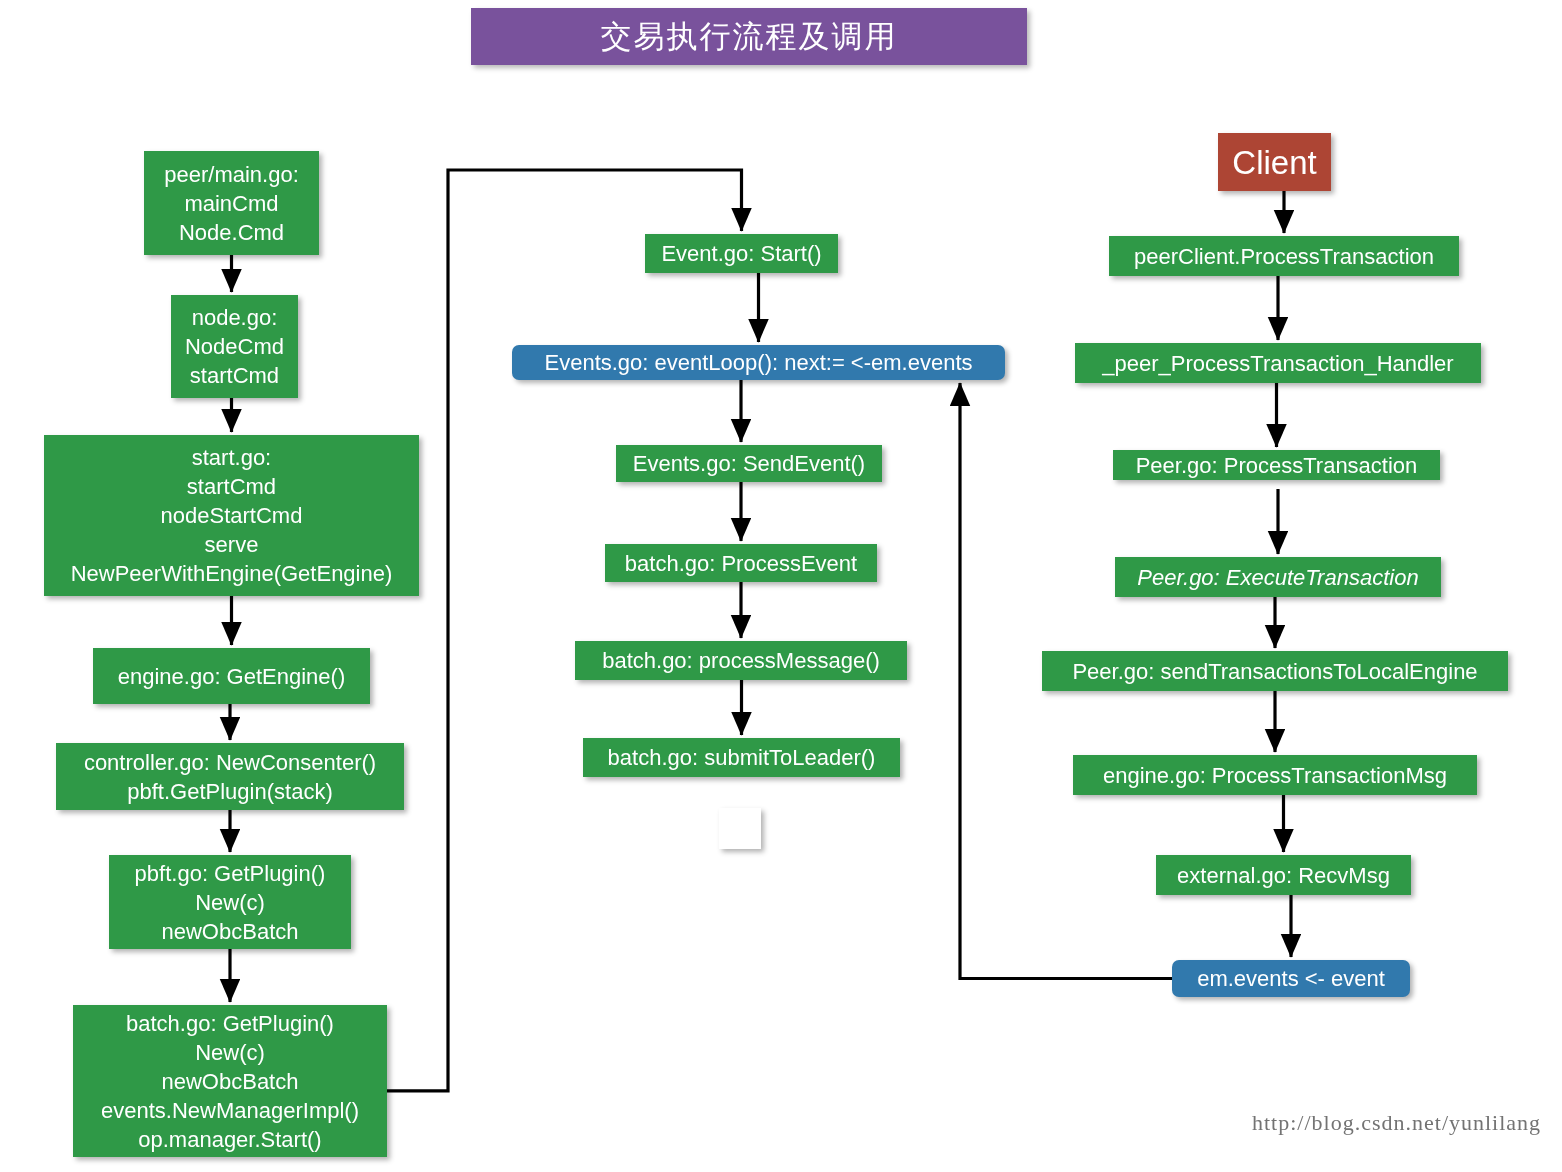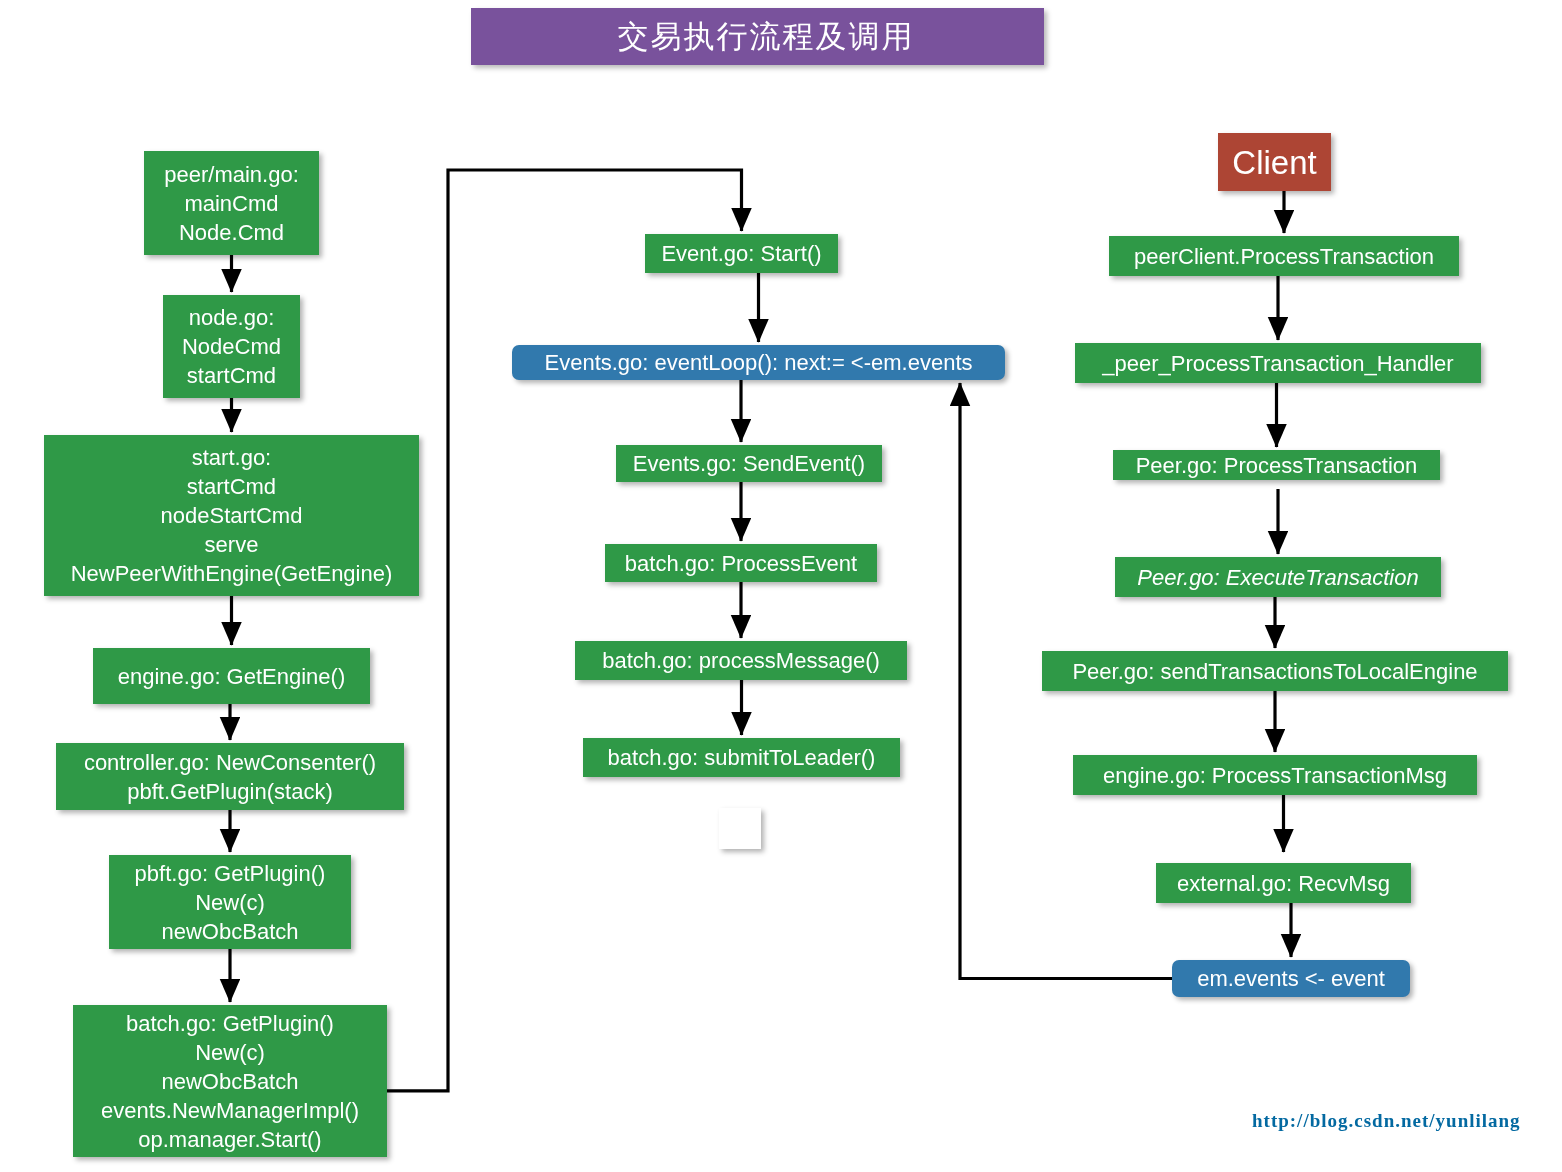--- a/index.html
+++ b/index.html
@@ -17,21 +17,20 @@
   }
   .title-bar {
     position: absolute;
     display: flex;
     align-items: center;
     justify-content: center;
     color: #ffffff;
     font-size: 31px;
     letter-spacing: 2px;
     box-shadow: 3px 3px 5px rgba(0,0,0,0.28);
-    padding-left: 17px;
   }
   .node {
     position: absolute;
     display: flex;
     align-items: center;
     justify-content: center;
     text-align: center;
     color: #ffffff;
     font-size: 22px;
     line-height: 29px;
@@ -46,26 +45,25 @@
   svg.links {
     position: absolute;
     left: 0;
     top: 0;
     width: 1562px;
     height: 1172px;
     pointer-events: none;
   }
   .watermark {
     position: absolute;
-    color: #0369a1;
+    color: #737373;
     font-family: "Liberation Serif", serif;
-    font-size: 19px;
+    font-size: 22px;
     letter-spacing: 1px;
     white-space: nowrap;
-    font-weight: bold;
   }
 </style>
 </head>
 <body>
 
 <div id="canvas">
 
   <div class="title-bar" style="left: 471px; top: 8px; width: 556px; height: 57px; background: rgb(121, 82, 156);">交易执行流程及调用</div>
 
   <svg class="links" viewBox="0 0 1562 1172" xmlns="http://www.w3.org/2000/svg">
@@ -96,21 +94,21 @@
         <path d="M 1283.5 795 L 1283.5 852" marker-end="url(#arrowhead)"></path>
         <path d="M 1291 895 L 1291 957" marker-end="url(#arrowhead)"></path>
         <path d="M 1172 978.5 L 960 978.5 L 960 383" marker-end="url(#arrowhead)"></path>
       </g>
   </svg>
 
   <div id="node-layer">
       <div class="node green" style="left: 144px; top: 151px; width: 175px; height: 104px;">peer/main.go:
 mainCmd
 Node.Cmd</div>
-      <div class="node green" style="left: 163px; top: 295px; width: 137px; height: 103px;">node.go:
+      <div class="node green" style="left: 171px; top: 295px; width: 127px; height: 103px;">node.go:
 NodeCmd
 startCmd</div>
       <div class="node green" style="left: 44px; top: 435px; width: 375px; height: 161px;">start.go:
 startCmd
 nodeStartCmd
 serve
 NewPeerWithEngine(GetEngine)</div>
       <div class="node green" style="left: 93px; top: 648px; width: 277px; height: 56px;">engine.go: GetEngine()</div>
       <div class="node green" style="left: 56px; top: 743px; width: 348px; height: 67px;">controller.go: NewConsenter()
 pbft.GetPlugin(stack)</div>
@@ -129,19 +127,19 @@
       <div class="node green" style="left: 575px; top: 641px; width: 332px; height: 39px;">batch.go: processMessage()</div>
       <div class="node green" style="left: 583px; top: 738px; width: 317px; height: 39px;">batch.go: submitToLeader()</div>
       <div class="node dots" style="left: 719px; top: 808px; width: 42px; height: 41px;">...</div>
       <div class="node red" style="left: 1218px; top: 133px; width: 113px; height: 58px;">Client</div>
       <div class="node green" style="left: 1109px; top: 236px; width: 350px; height: 40px;">peerClient.ProcessTransaction</div>
       <div class="node green" style="left: 1075px; top: 343px; width: 406px; height: 40px;">_peer_ProcessTransaction_Handler</div>
       <div class="node green" style="left: 1113px; top: 450px; width: 327px; height: 30px;">Peer.go: ProcessTransaction</div>
       <div class="node green" style="left: 1115px; top: 557px; width: 326px; height: 40px; font-style: italic;">Peer.go: ExecuteTransaction</div>
       <div class="node green" style="left: 1042px; top: 651px; width: 466px; height: 40px;">Peer.go: sendTransactionsToLocalEngine</div>
       <div class="node green" style="left: 1073px; top: 755px; width: 404px; height: 40px;">engine.go: ProcessTransactionMsg</div>
-      <div class="node green" style="left: 1156px; top: 855px; width: 255px; height: 40px; margin-top: 8px;">external.go: RecvMsg</div>
+      <div class="node green" style="left: 1156px; top: 855px; width: 255px; height: 40px;">external.go: RecvMsg</div>
       <div class="node blue" style="left: 1172px; top: 960px; width: 238px; height: 37px;">em.events &lt;- event</div>
     </div>
 
   <div class="watermark" style="left: 1252px; top: 1110px;">http://blog.csdn.net/yunlilang</div>
 
 </div>
 
 </body></html>

